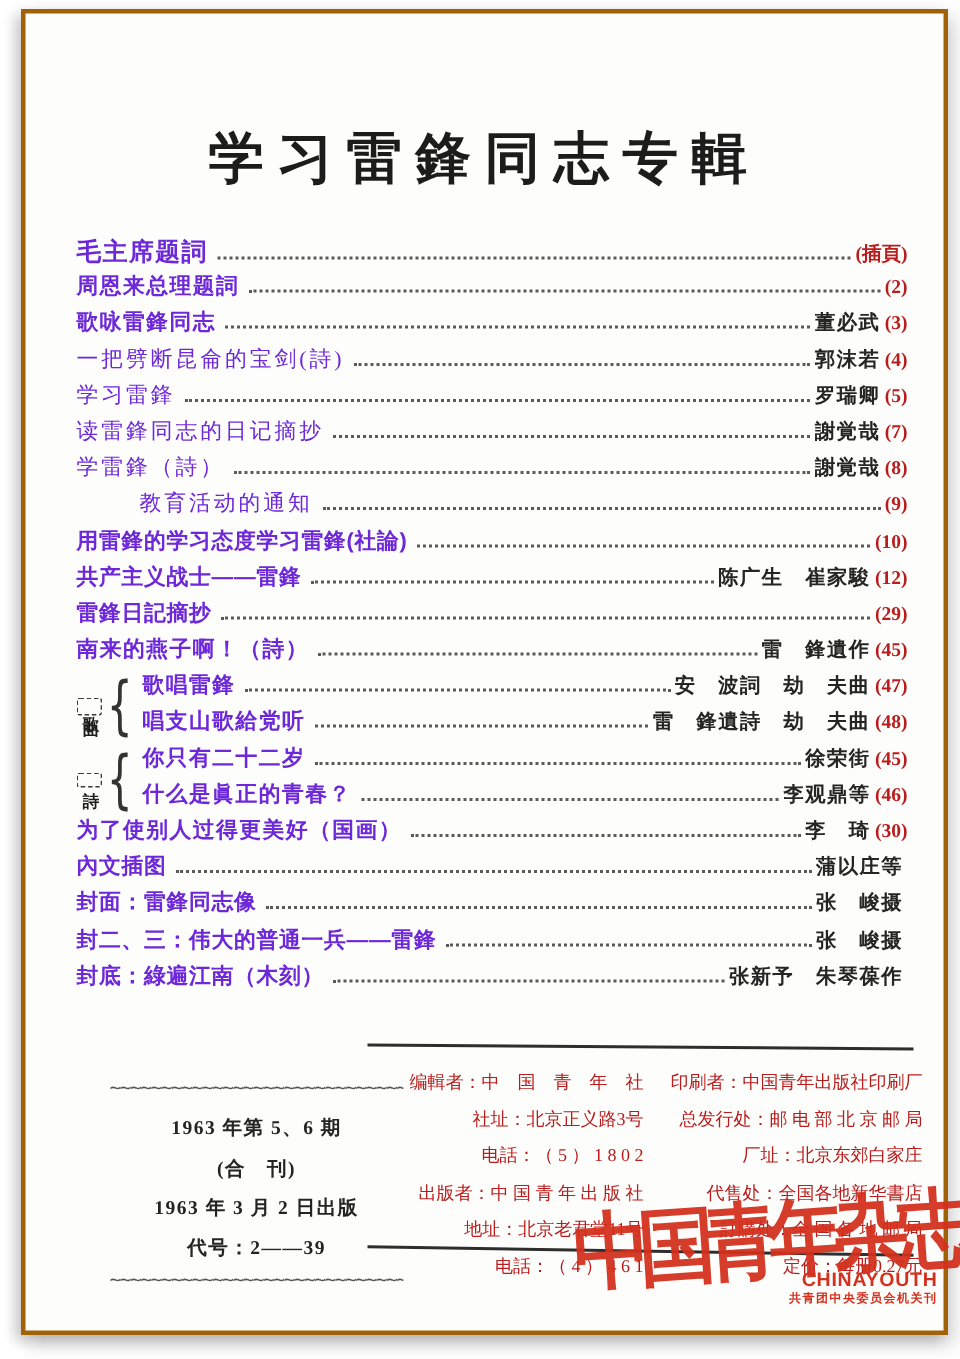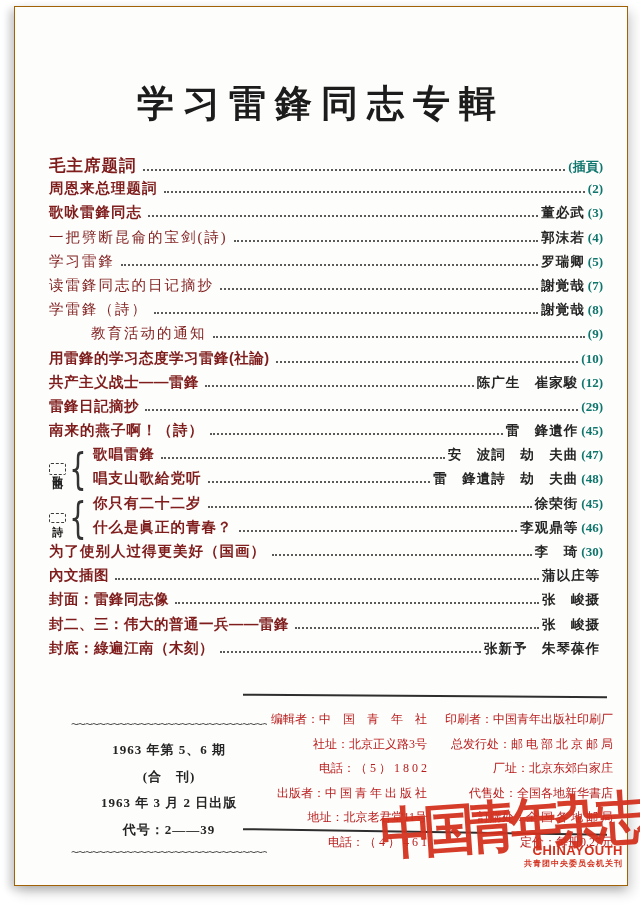--- a/index.html
+++ b/index.html
@@ -1,36 +1,36 @@
 <!DOCTYPE html>
 <html><head>
 <meta charset="utf-8">
 <style>
   html,body{margin:0;padding:0;background:#ffffff;width:640px;height:906px;overflow:hidden;
     font-family:"Liberation Serif",serif;color:#222;}
   .scan{position:relative;width:640px;height:906px;background:#ffffff;}
   .page{position:absolute;left:14px;top:6px;width:612px;height:878px;background:#fdfdfb;
-    border:1px solid #a16207;
+    border:3px solid #a16207;
     box-shadow:-5px 3px 8px rgba(0,0,0,.16), 3px 6px 12px rgba(0,0,0,.20);}
   
   .title{position:absolute;top:72px;left:0;right:0;text-align:center;
     font-size:37px;font-weight:700;letter-spacing:9px;color:#1c1c1c;
     font-family:"Liberation Serif",serif;}
   
   .toc{position:absolute;top:148px;left:34px;right:24px;}
   .toc-row{display:flex;align-items:baseline;height:24.2px;font-size:14px;white-space:nowrap;}
   .toc-row.indent{padding-left:42px;}
-  .t{flex:0 0 auto;color:#7f1d1d;}
+  .t{flex:0 0 auto;color:#6d28d9;}
   .t.hei{font-family:"Liberation Sans","DejaVu Sans",sans-serif;font-weight:700;font-size:14.5px;letter-spacing:.5px;}
   .t.hei.lg{font-size:16.5px;letter-spacing:1px;}
   .t.song{font-family:"Liberation Serif","DejaVu Serif",serif;font-weight:700;font-size:14.5px;letter-spacing:1px;}
   .t.kai{font-family:"Liberation Serif","DejaVu Serif",serif;font-weight:400;font-size:14.5px;letter-spacing:2px;}
   .leader{flex:1 1 auto;border-bottom:2px dotted #5a5a5a;margin:0 3px 4px 6px;min-width:12px;}
   .a{flex:0 0 auto;font-size:13.5px;letter-spacing:1px;color:#252525;margin-right:3px;font-weight:600;}
-  .p{flex:0 0 auto;font-size:13px;font-weight:700;color:#0f766e;}
+  .p{flex:0 0 auto;font-size:13px;font-weight:700;color:#b91c1c;}
   
   .group{display:flex;align-items:center;}
   .badge-area{flex:0 0 44px;display:flex;align-items:center;}
   .vbadge{border:1.6px dashed #3c3c3c;border-radius:2px;padding:3px 1px;
     font-size:11px;font-weight:700;line-height:1.15;writing-mode:vertical-rl;text-orientation:upright;
     letter-spacing:2px;color:#1d1d1d;background:#fdfdfb;
     font-family:"Liberation Sans",sans-serif;}
   .brace{font-family:"DejaVu Sans",sans-serif;font-size:34px;color:#333;
     transform:scaleY(1.25) scaleX(.8);margin-left:1px;font-weight:400;}
   .grows{flex:1 1 auto;display:flex;flex-direction:column;}

